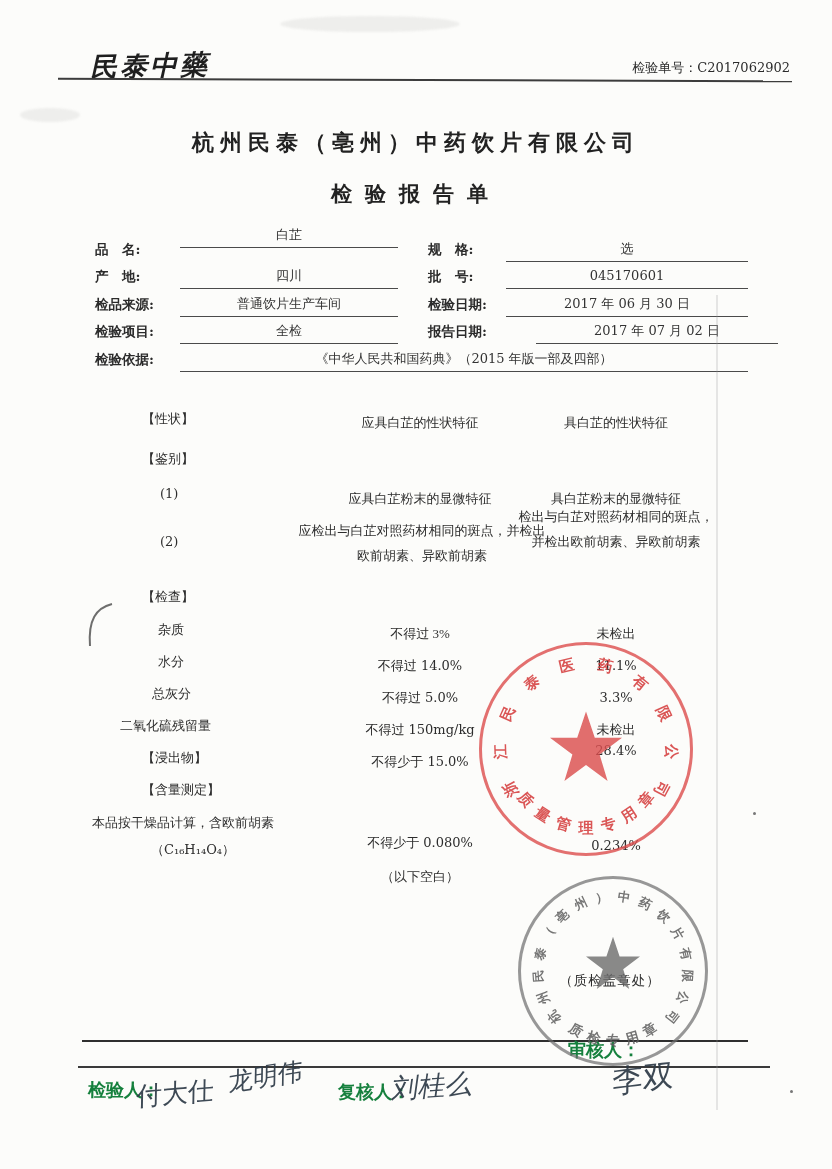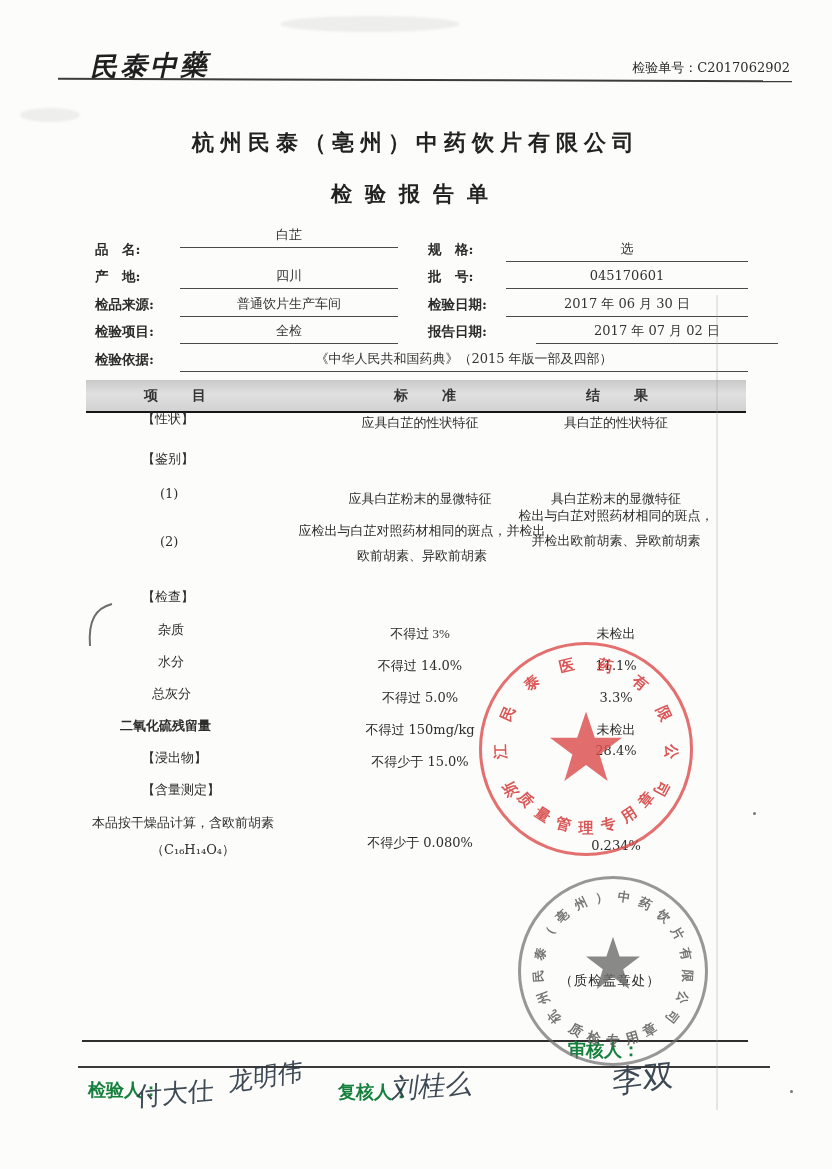--- a/index.html
+++ b/index.html
@@ -86,60 +86,56 @@
       <div class="abs info-label" style="left: 428px; top: 268.4px;">批　号:</div>
       <div class="abs info-value" style="left: 506px; top: 265.4px; width: 242px;">045170601</div>
       <div class="abs info-label" style="left: 428px; top: 295.8px;">检验日期:</div>
       <div class="abs info-value" style="left: 506px; top: 292.8px; width: 242px;">2017 年 06 月 30 日</div>
       <div class="abs info-label" style="left: 428px; top: 323.2px;">报告日期:</div>
       <div class="abs info-value" style="left: 536px; top: 320.2px; width: 242px;">2017 年 07 月 02 日</div>
       <div class="abs info-label" style="left: 95px; top: 351px;">检验依据:</div>
       <div class="abs info-value" style="left: 180px; top: 348px; width: 568px;">《中华人民共和国药典》（2015 年版一部及四部）</div>
     </div>
 
-  <div class="abs band">
-    <span style="left:58px;">项　　目</span>
-    <span style="left:308px;">标　　准</span>
-    <span style="left:500px;">结　　果</span>
-  </div>
 
   <div id="result-rows">
       <div class="abs cell-item" style="left: 142px; top: 410px;">【性状】</div>
       <div class="abs cell-std" style="left: 288px; top: 410px; width: 264px;">应具白芷的性状特征</div>
       <div class="abs cell-res" style="left: 516px; top: 410px; width: 200px;">具白芷的性状特征</div>
       <div class="abs cell-item" style="left: 142px; top: 450px;">【鉴别】</div>
       <div class="abs cell-item" style="left: 160px; top: 486px;">(1)</div>
       <div class="abs cell-std" style="left: 288px; top: 486px; width: 264px;">应具白芷粉末的显微特征</div>
       <div class="abs cell-res" style="left: 516px; top: 486px; width: 200px;">具白芷粉末的显微特征</div>
       <div class="abs cell-item" style="left: 160px; top: 534px;">(2)</div>
       <div class="abs cell-std" style="left: 296px; top: 518px; width: 252px;">应检出与白芷对照药材相同的斑点，并检出欧前胡素、异欧前胡素</div>
-      <div class="abs cell-res" style="left: 518px; top: 504px; width: 196px; font-family: Liberation Mono, monospace;">检出与白芷对照药材相同的斑点，并检出欧前胡素、异欧前胡素</div>
+      <div class="abs cell-res" style="left: 518px; top: 504px; width: 196px;">检出与白芷对照药材相同的斑点，并检出欧前胡素、异欧前胡素</div>
       <div class="abs cell-item" style="left: 142px; top: 588px;">【检查】</div>
       <div class="abs cell-item" style="left: 158px; top: 621px;">杂质</div>
       <div class="abs cell-std" style="left: 288px; top: 621px; width: 264px; font-family: Liberation Serif, serif;">不得过 3%</div>
       <div class="abs cell-res" style="left: 516px; top: 621px; width: 200px;">未检出</div>
       <div class="abs cell-item" style="left: 158px; top: 653px;">水分</div>
       <div class="abs cell-std" style="left: 288px; top: 653px; width: 264px;">不得过 14.0%</div>
       <div class="abs cell-res" style="left: 516px; top: 653px; width: 200px;">11.1%</div>
       <div class="abs cell-item" style="left: 152px; top: 685px;">总灰分</div>
       <div class="abs cell-std" style="left: 288px; top: 685px; width: 264px;">不得过 5.0%</div>
       <div class="abs cell-res" style="left: 516px; top: 685px; width: 200px;">3.3%</div>
-      <div class="abs cell-item" style="left: 120px; top: 717px; font-weight: bold;">二氧化硫残留量</div>
+      <div class="abs cell-item" style="left: 120px; top: 717px;">二氧化硫残留量</div>
       <div class="abs cell-std" style="left: 288px; top: 717px; width: 264px;">不得过 150mg/kg</div>
       <div class="abs cell-res" style="left: 516px; top: 717px; width: 200px;">未检出</div>
       <div class="abs cell-item" style="left: 142px; top: 749px;">【浸出物】</div>
       <div class="abs cell-std" style="left: 288px; top: 749px; width: 264px;">不得少于 15.0%</div>
       <div class="abs cell-res" style="left: 516px; top: 731px; width: 200px; margin-top: 7px;">28.4%</div>
       <div class="abs cell-item" style="left: 142px; top: 781px;">【含量测定】</div>
       <div class="abs cell-item" style="left: 92px; top: 814px;">本品按干燥品计算，含欧前胡素</div>
       <div class="abs cell-item" style="left: 118px; top: 841px; width: 150px; text-align: center;">（C₁₆H₁₄O₄）</div>
       <div class="abs cell-std" style="left: 288px; top: 830px; width: 264px;">不得少于 0.080%</div>
       <div class="abs cell-res" style="left: 516px; top: 833px; width: 200px;">0.234%</div>
     </div>
 
+  <div class="abs blank-note">（以下空白）</div>
 
   <svg class="abs" style="left:78px;top:600px;" width="44" height="52" viewBox="0 0 44 52">
     <path d="M34,4 C18,8 10,20 12,46" stroke="#4a4a4a" stroke-width="2" fill="none" opacity=".8"></path>
   </svg>
 
   <div class="abs speck" style="left:753px;top:812px;"></div>
   <div class="abs speck" style="left:790px;top:1090px;"></div>
 
   <div class="abs stamp-center-print">（质检盖章处）</div>
 

